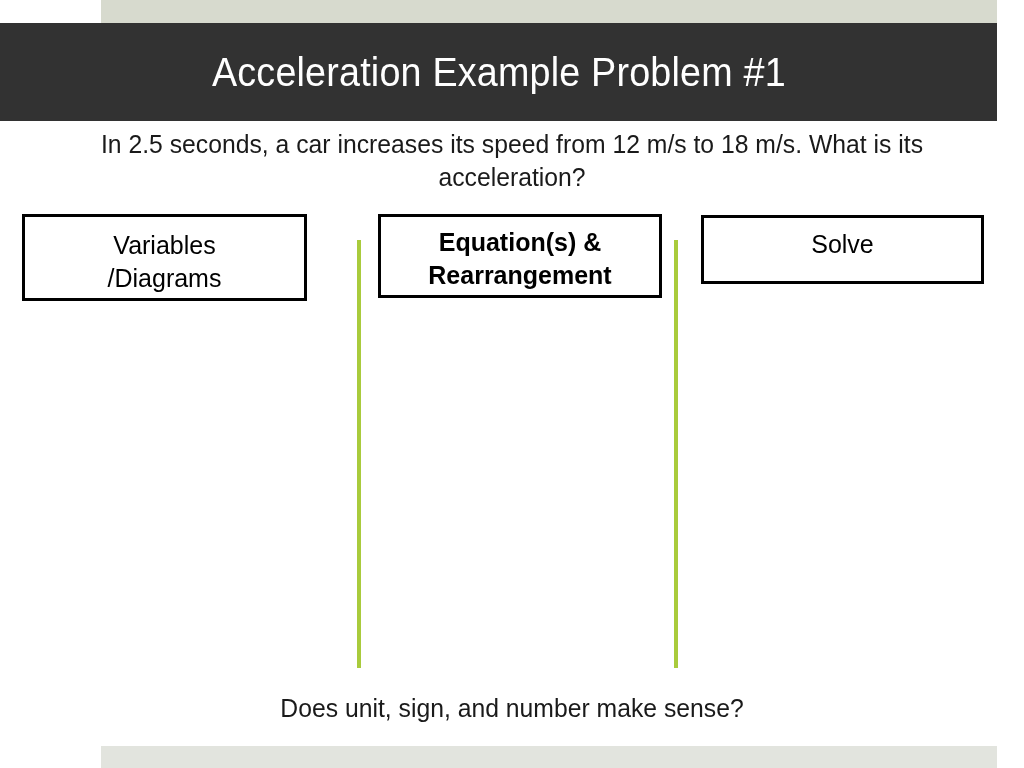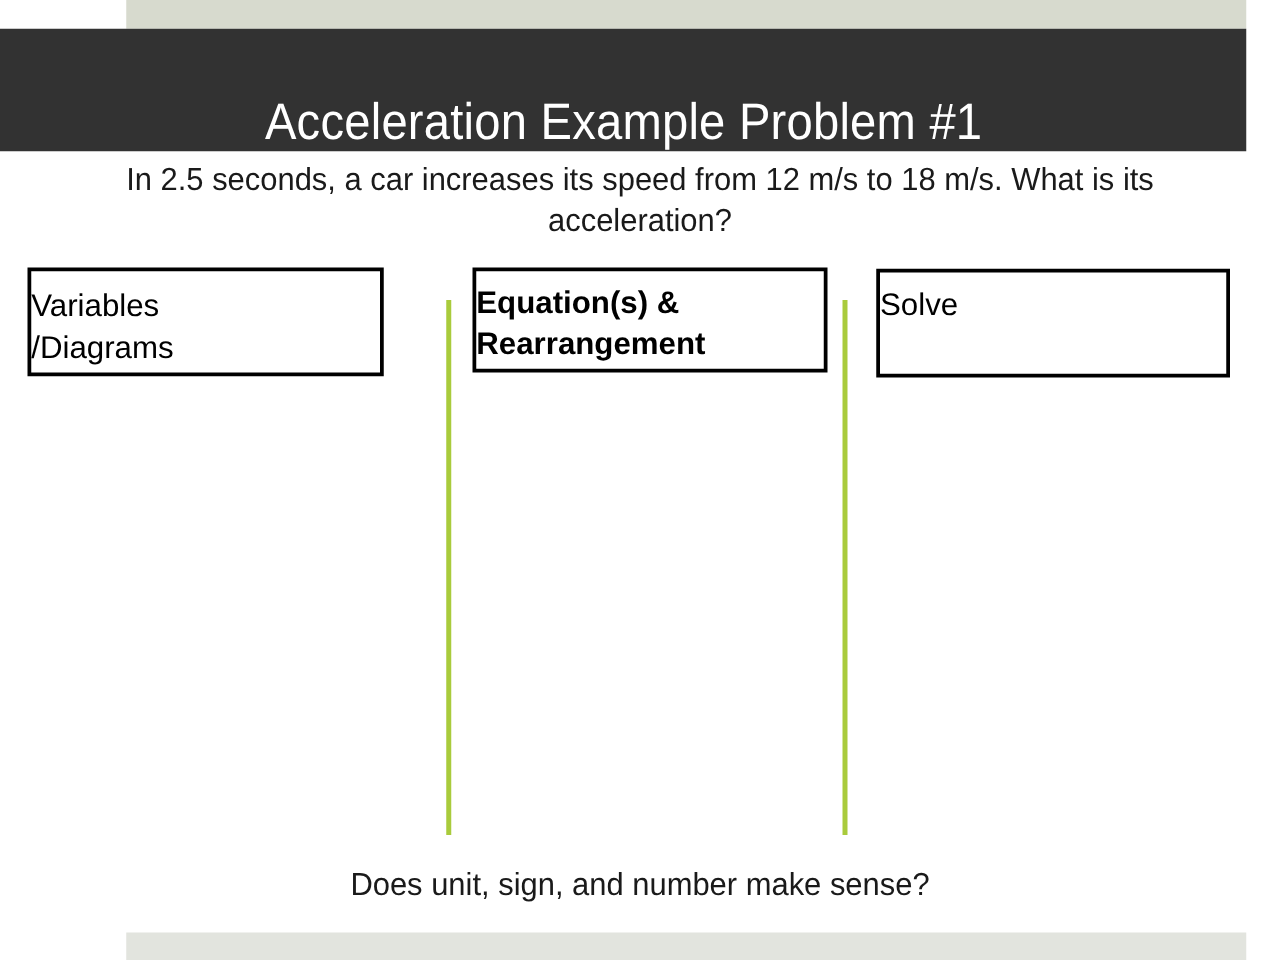--- a/index.html
+++ b/index.html
@@ -44,21 +44,21 @@
 
   
   .title-bar {
     position: absolute;
     left: 0;
     top: 23px;
     width: 997px;
     height: 98px;
     background: #323232;
     display: flex;
-    align-items: flex-end;
+    align-items: center;
     justify-content: center;
   }
   .title-text {
     color: #ffffff;
     font-size: 41px;
     font-weight: 400;
     letter-spacing: 0.2px;
     white-space: nowrap;
     transform: scaleX(0.92);
     transform-origin: center;
@@ -77,21 +77,21 @@
     transform: scaleX(0.97);
     transform-origin: center top;
   }
 
   
   .step-box {
     position: absolute;
     border: 3px solid #000000;
     background: #ffffff;
     box-sizing: border-box;
-    text-align: left;
+    text-align: center;
     font-size: 25px;
     line-height: 33px;
     color: #000000;
   }
   .step-box .box-label {
     display: block;
     white-space: pre-line;
   }
   .box-variables {
     left: 22px;
@@ -105,21 +105,21 @@
     top: 214px;
     width: 284px;
     height: 84px;
     padding-top: 9px;
     font-weight: bold;
   }
   .box-solve {
     left: 701px;
     top: 215px;
     width: 283px;
-    height: 87px;
+    height: 69px;
     padding-top: 10px;
   }
 
   
   .divider {
     position: absolute;
     top: 240px;
     width: 4px;
     height: 428px;
     background: #a9cb3c;

